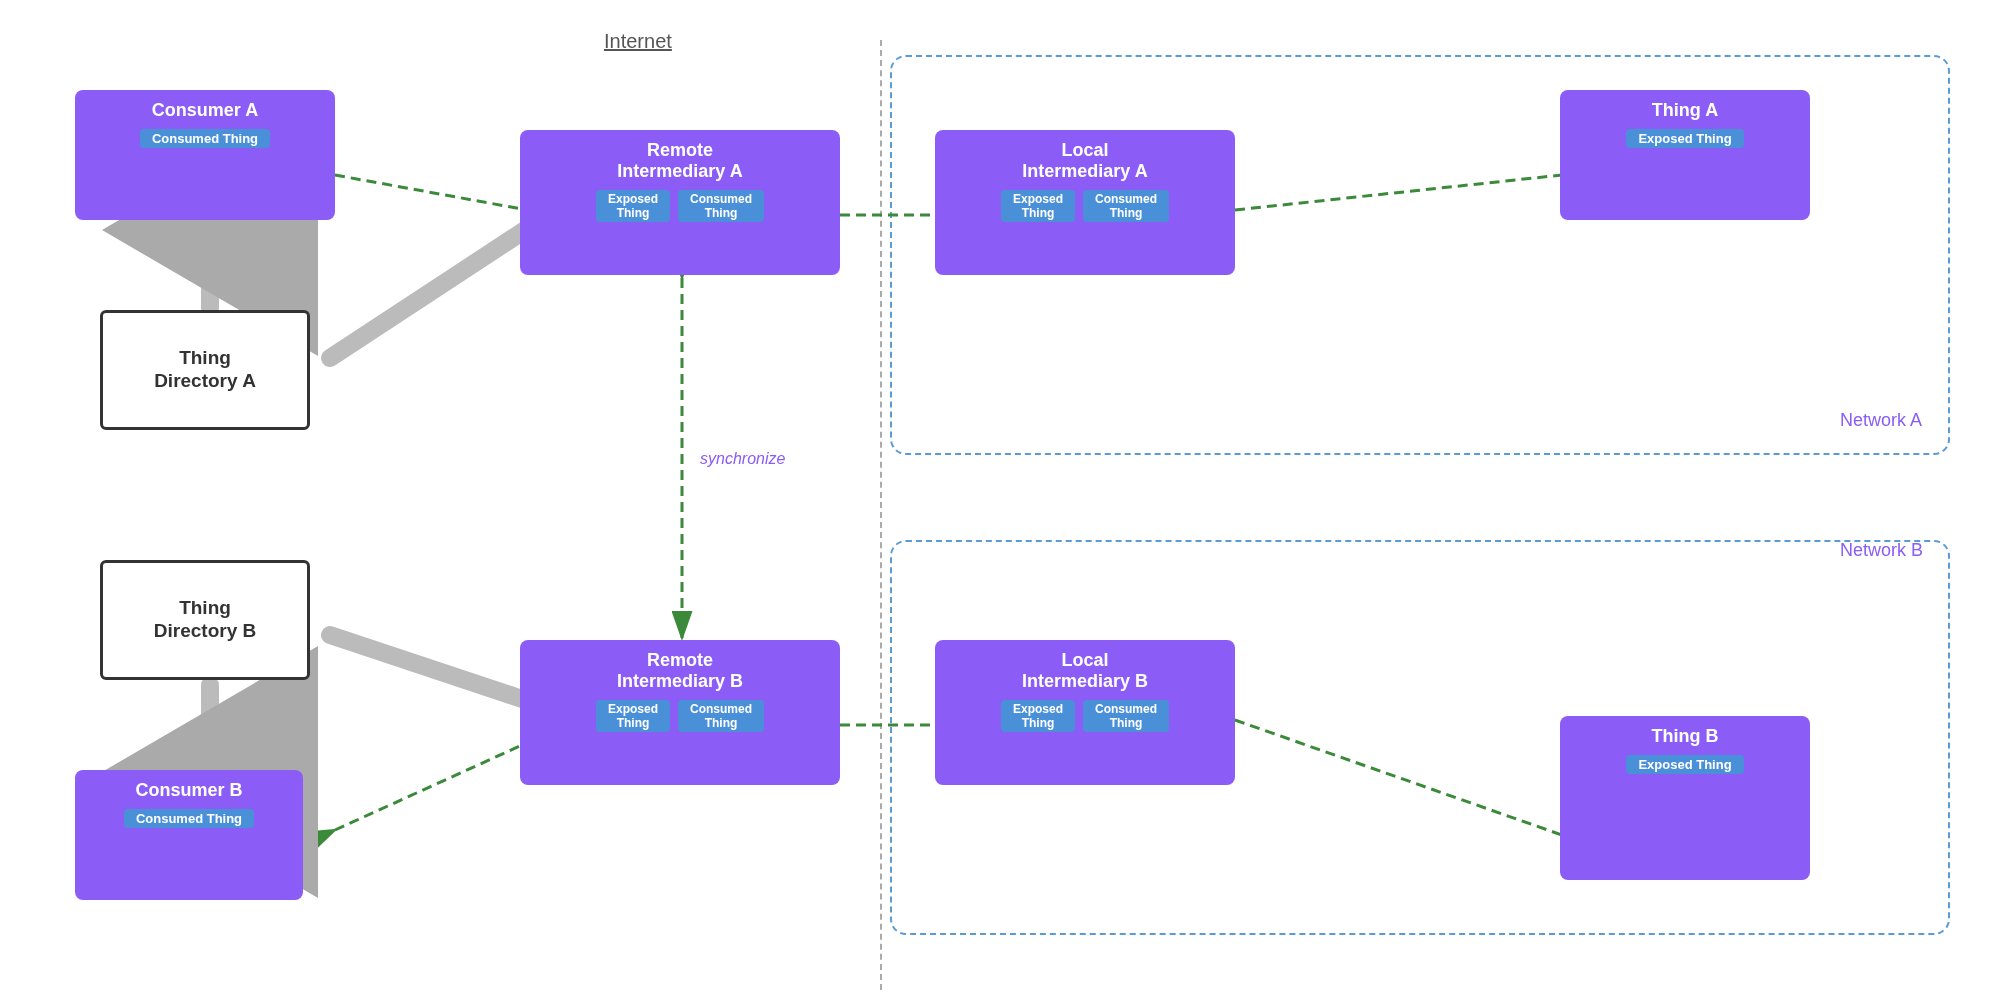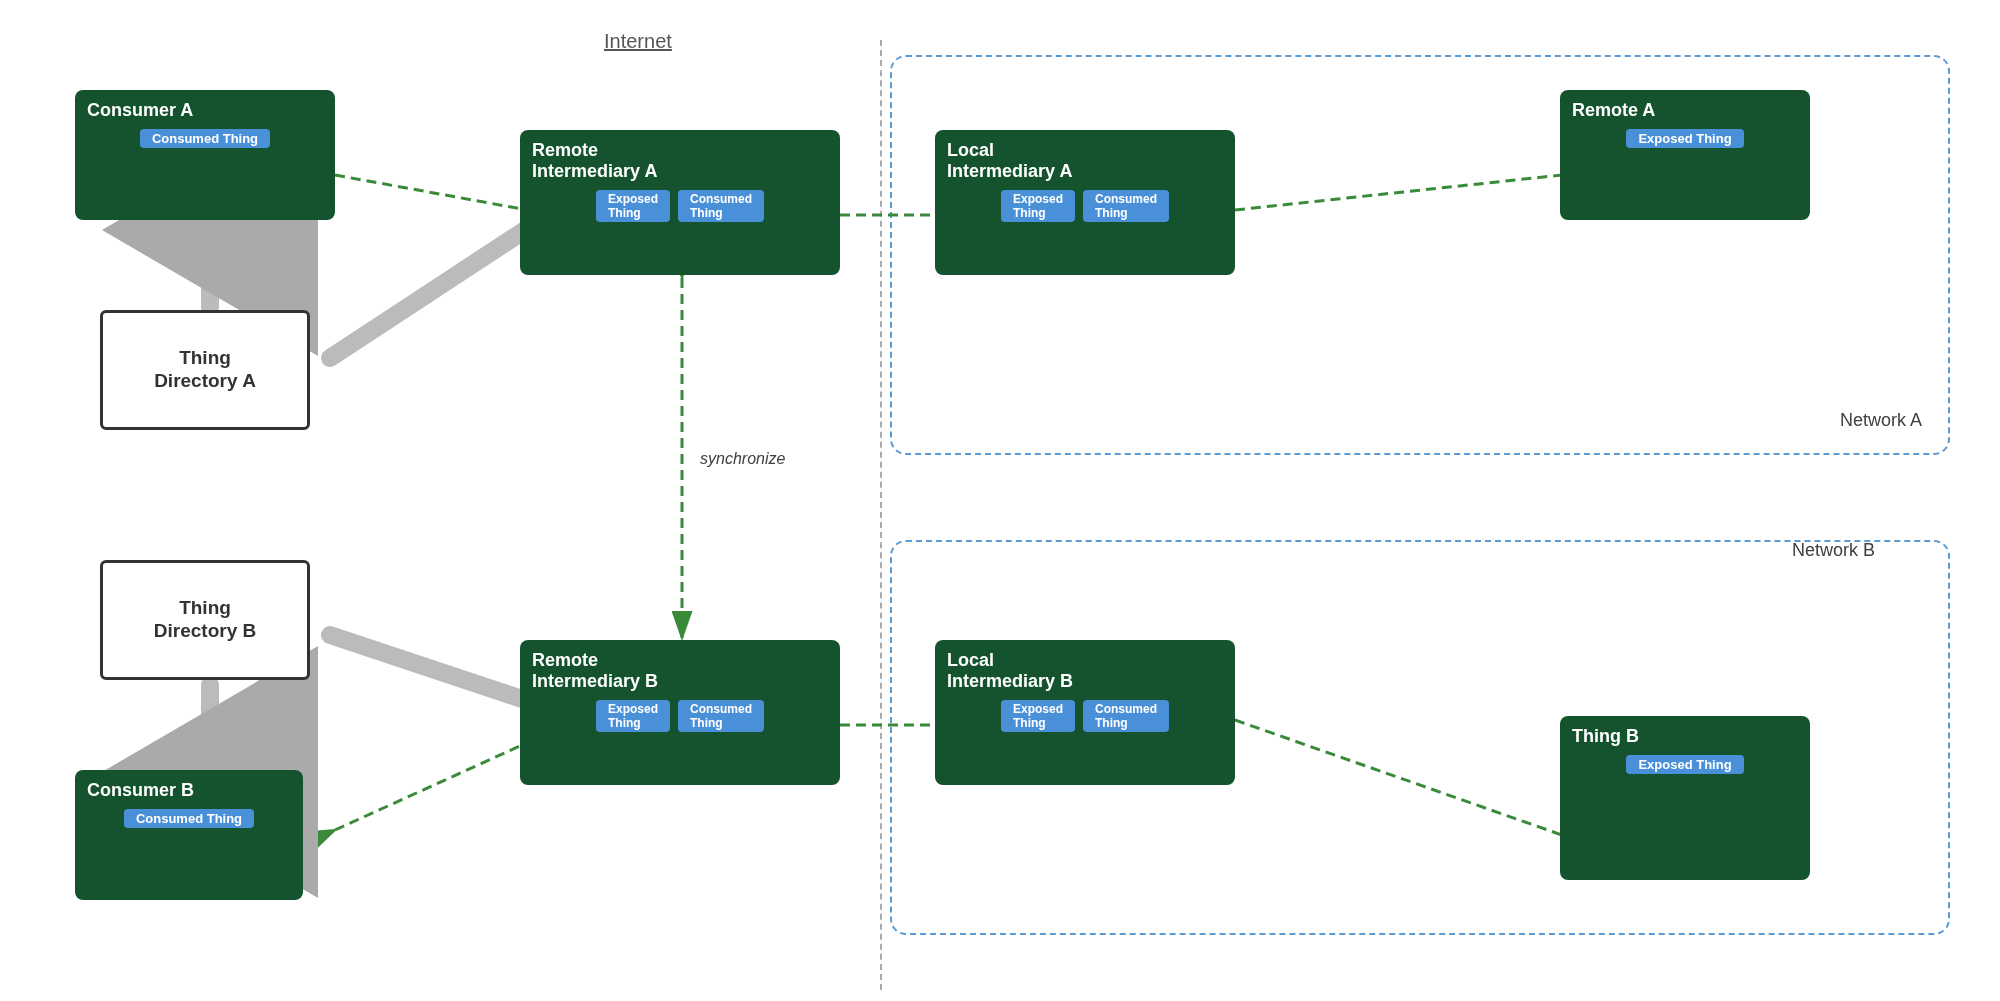--- a/index.html
+++ b/index.html
@@ -13,24 +13,25 @@
     }
 
     .diagram-container {
       position: relative;
       width: 2000px;
       height: 1001px;
     }
 
     
     .node-dark {
-      background: #14532d;
+      background: #8b5cf6;
       border-radius: 8px;
       color: #fff;
       font-weight: bold;
+      text-align: center;
       position: absolute;
       padding: 10px 12px 0 12px;
     }
 
     .node-white {
       background: #fff;
       border: 3px solid #333;
       border-radius: 6px;
       color: #333;
       font-weight: bold;
@@ -78,21 +79,21 @@
     
     .network-box {
       position: absolute;
       border: 2.5px dashed #5a9bd4;
       border-radius: 16px;
     }
 
     .network-label {
       position: absolute;
       font-size: 18px;
-      color: #404040;
+      color: #8b5cf6;
     }
 
     
     .internet-line {
       position: absolute;
       border-left: 2.5px dashed #aaa;
     }
 
     .internet-label {
       position: absolute;
@@ -112,21 +113,21 @@
   </style>
 </head>
 <body>
 
 <div class="diagram-container">
 
   <div class="network-box" style="left: 890px; top: 55px; width: 1060px; height: 400px;"></div>
   <div class="network-label" style="left: 1840px; top: 410px;">Network A</div>
 
   <div class="network-box" style="left: 890px; top: 540px; width: 1060px; height: 395px;"></div>
-  <div class="network-label" style="left: 1792px; top: 540px;">Network B</div>
+  <div class="network-label" style="left: 1840px; top: 540px;">Network B</div>
 
   <div class="internet-line" style="left: 880px; top: 40px; height: 950px;"></div>
   <div class="internet-label" style="left: 604px; top: 30px; text-decoration: underline;">Internet</div>
 
   <svg class="arrows-svg">
     <defs>
 
       <marker id="green-arrow" markerWidth="10" markerHeight="7" refX="9" refY="3.5" orient="auto">
         <polygon points="0 0, 10 3.5, 0 7" fill="#3a8a3a"></polygon>
       </marker>
@@ -195,21 +196,21 @@
 Intermediary A</div>
     <div class="badge-row">
       <span class="badge" style="font-size: 12px; white-space: pre-line;">Exposed
 Thing</span>
       <span class="badge" style="font-size: 12px; white-space: pre-line;">Consumed
 Thing</span>
     </div>
   </div>
 
   <div class="node-dark" style="left: 1560px; top: 90px; width: 250px; height: 130px;">
-    <div class="node-title">Remote A</div>
+    <div class="node-title">Thing A</div>
     <div class="badge-row">
       <span class="badge">Exposed Thing</span>
     </div>
   </div>
 
   <div class="node-white" style="left: 100px; top: 560px; width: 210px; height: 120px;">
     <div class="node-title-white" style="white-space: pre-line; text-align: center;">Thing
 Directory B</div>
   </div>
 

